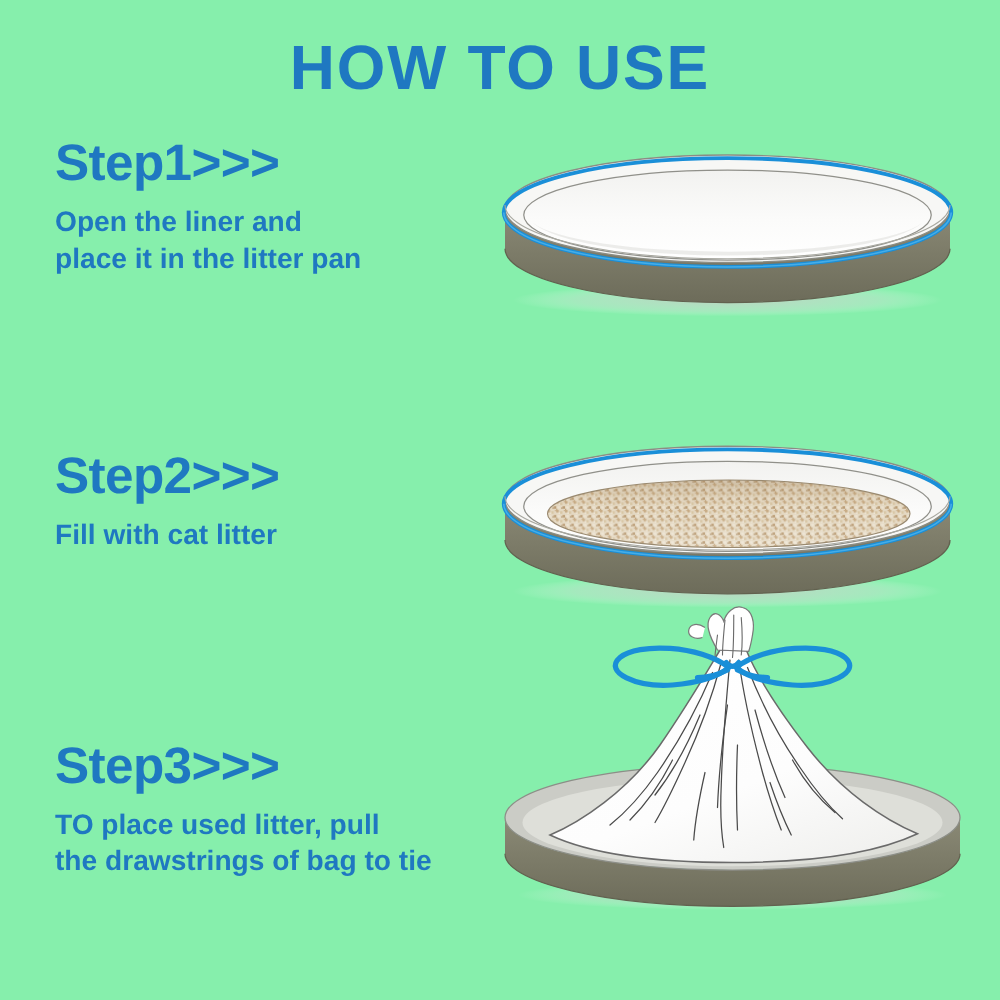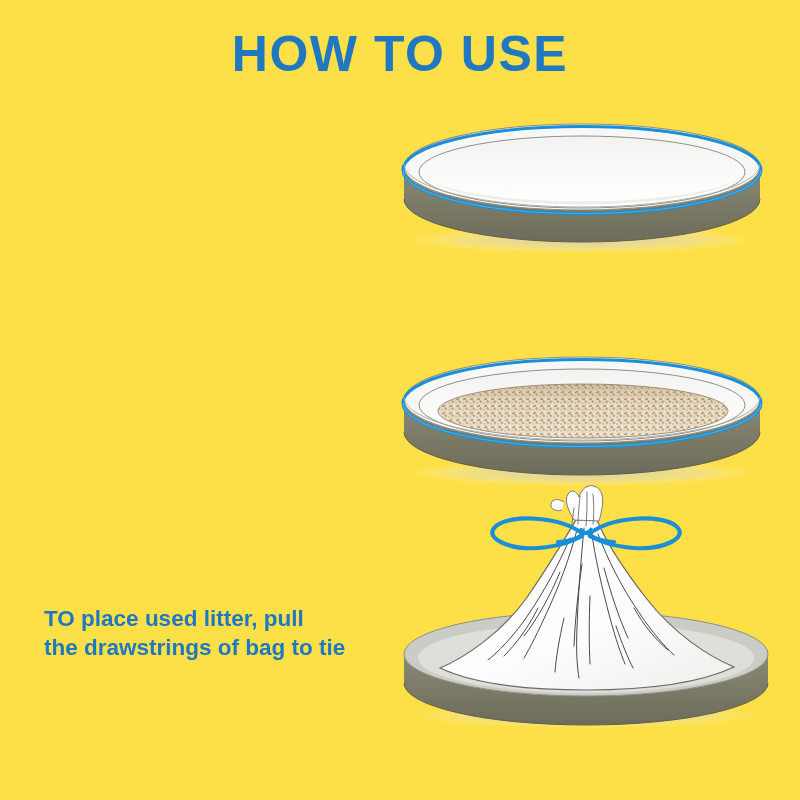--- a/index.html
+++ b/index.html
@@ -13,21 +13,21 @@
     height: 800px;
     position: relative;
     overflow: hidden;
     font-family: "Liberation Sans", sans-serif;
     -webkit-font-smoothing: antialiased;
   }
 
   #page {
     position: absolute;
     inset: 0;
-    background: #fde047;
+    background: #86efac;
   }
 
   
   .title {
     position: absolute;
     top: 28px;
     left: 0;
     width: 800px;
     text-align: center;
     font-size: 50px;
@@ -74,20 +74,25 @@
 
   .illus svg { display: block; width: 100%; height: 100%; overflow: visible; }
 </style>
 </head>
 <body>
 
 <div id="page">
 
   <div class="title">HOW TO USE</div>
 
+  <div class="step-text" id="step1-text">
+    <div class="step-heading">Step1&gt;&gt;&gt;</div>
+    <div class="step-body">Open the liner and
+place it in the litter pan</div>
+  </div>
 
   <div class="illus" id="illus1">
     <svg viewBox="0 0 400 145" xmlns="http://www.w3.org/2000/svg">
       <defs>
         <linearGradient id="panSide1" x1="0" y1="0" x2="0" y2="1">
           <stop offset="0%" stop-color="#8b8a76"></stop>
           <stop offset="45%" stop-color="#7d7c69"></stop>
           <stop offset="100%" stop-color="#6d6c5a"></stop>
         </linearGradient>
         <linearGradient id="linerIn1" x1="0" y1="0" x2="0" y2="1">
@@ -113,20 +118,24 @@
 
       <path d="M 44,66 A 160,34 0 0 0 356,66 A 160,30 0 0 1 44,66 Z" fill="#e9e9e6" opacity="0.85"></path>
 
       <ellipse cx="200" cy="58" rx="179" ry="43.5" fill="none" stroke="#1a8fd8" stroke-width="3.1"></ellipse>
       <path d="M 21,58 A 179,43.5 0 0 0 379,58" fill="none" stroke="#4fb3ea" stroke-width="1.2" opacity="0.85"></path>
 
       <path d="M 22,52 A 178,43 0 0 0 378,52" fill="none" stroke="#a8a8a0" stroke-width="0.9"></path>
     </svg>
   </div>
 
+  <div class="step-text" id="step2-text">
+    <div class="step-heading">Step2&gt;&gt;&gt;</div>
+    <div class="step-body">Fill with cat litter</div>
+  </div>
 
   <div class="illus" id="illus2">
     <svg viewBox="0 0 400 145" xmlns="http://www.w3.org/2000/svg">
       <defs>
         <linearGradient id="panSide2" x1="0" y1="0" x2="0" y2="1">
           <stop offset="0%" stop-color="#8b8a76"></stop>
           <stop offset="45%" stop-color="#7d7c69"></stop>
           <stop offset="100%" stop-color="#6d6c5a"></stop>
         </linearGradient>
         <linearGradient id="linerIn2" x1="0" y1="0" x2="0" y2="1">
@@ -174,20 +183,21 @@
       </g>
 
       <ellipse cx="200" cy="58" rx="179" ry="43.5" fill="none" stroke="#1a8fd8" stroke-width="3.1"></ellipse>
       <path d="M 21,58 A 179,43.5 0 0 0 379,58" fill="none" stroke="#4fb3ea" stroke-width="1.2" opacity="0.85"></path>
 
       <path d="M 22,52 A 178,43 0 0 0 378,52" fill="none" stroke="#a8a8a0" stroke-width="0.9"></path>
     </svg>
   </div>
 
   <div class="step-text" id="step3-text">
+    <div class="step-heading">Step3&gt;&gt;&gt;</div>
     <div class="step-body">TO place used litter, pull
 the drawstrings of bag to tie</div>
   </div>
 
   <div class="illus" id="illus3">
     <svg viewBox="0 0 412 262" xmlns="http://www.w3.org/2000/svg">
       <defs>
         <linearGradient id="panSide3" x1="0" y1="0" x2="0" y2="1">
           <stop offset="0%" stop-color="#8b8a76"></stop>
           <stop offset="45%" stop-color="#7d7c69"></stop>

